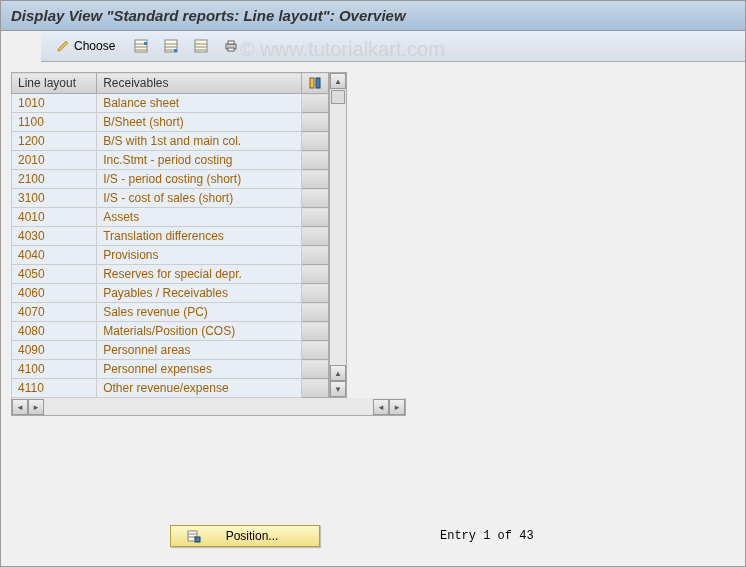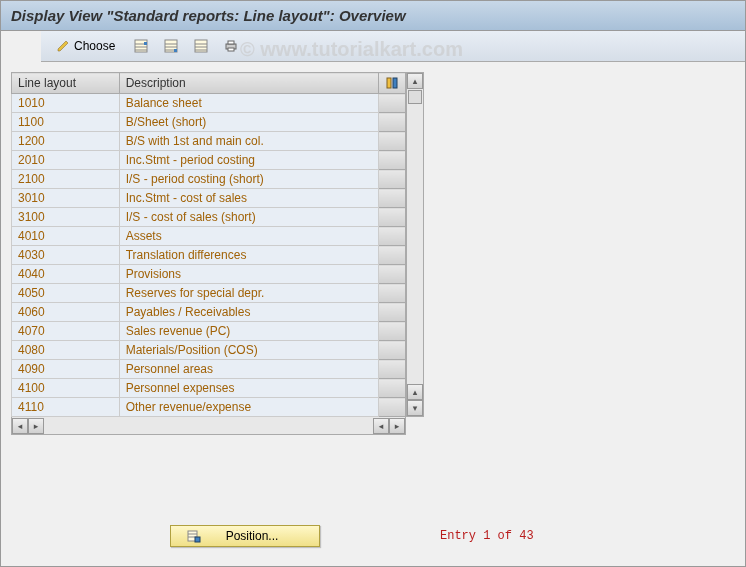--- a/index.html
+++ b/index.html
@@ -48,34 +48,34 @@
       cursor: pointer;
       border: 1px solid transparent;
       border-radius: 2px;
     }
     .watermark {
       position: absolute;
       top: 38px;
       left: 240px;
       color: rgba(200,200,200,0.6);
       font-size: 20px;
-      font-weight: bold;
+      font-weight: normal;
       pointer-events: none;
     }
     .content {
       padding: 10px;
       position: relative;
     }
     .table-wrapper {
       display: flex;
       width: 415px;
     }
     .data-table {
       border-collapse: collapse;
-      width: 395px;
+      width: 318px;
       border: 1px solid #999;
       background: #fff;
     }
     .data-table th {
       background: linear-gradient(to bottom, #e8e8e8, #d0d0d0);
       border: 1px solid #aaa;
       padding: 3px 6px;
       text-align: left;
       font-weight: normal;
       color: #333;
@@ -153,21 +153,21 @@
       display: inline-flex;
       align-items: center;
       gap: 0;
       min-width: 150px;
       box-shadow: 1px 1px 1px rgba(0,0,0,0.2);
     }
     .entry-label {
       margin-left: 120px;
       font-family: "Courier New", monospace;
       font-size: 12px;
-      color: #b91c1c;
+      color: #000000;
     }
     svg { display: block; }
   </style>
 </head>
 <body>
 
 <div class="header">Display View "Standard reports: Line layout": Overview</div>
 
 <div class="toolbar">
   <span class="choose-btn">
@@ -208,21 +208,21 @@
 </div>
 
 <div class="watermark">© www.tutorialkart.com</div>
 
 <div class="content">
   <div class="table-wrapper">
     <table class="data-table">
       <thead>
         <tr>
           <th class="col-layout">Line layout</th>
-          <th class="col-desc">Description</th>
+          <th class="col-desc">Receivables</th>
           <th class="col-tool">
             <svg width="14" height="14" viewBox="0 0 14 14">
                 <rect x="2" y="2" width="4" height="10" fill="#f0c040" stroke="#806020"></rect>
                 <rect x="8" y="2" width="4" height="10" fill="#4080c0" stroke="#204060"></rect>
               </svg>
           </th>
         </tr>
       </thead>
       <tbody id="table-body">
           <tr>
@@ -241,25 +241,20 @@
             <td class="btn-col"></td>
           </tr>
           <tr>
             <td>2010</td>
             <td>Inc.Stmt - period costing</td>
             <td class="btn-col"></td>
           </tr>
           <tr>
             <td>2100</td>
             <td>I/S - period costing (short)</td>
-            <td class="btn-col"></td>
-          </tr>
-          <tr>
-            <td>3010</td>
-            <td>Inc.Stmt - cost of sales</td>
             <td class="btn-col"></td>
           </tr>
           <tr>
             <td>3100</td>
             <td>I/S - cost of sales (short)</td>
             <td class="btn-col"></td>
           </tr>
           <tr>
             <td>4010</td>
             <td>Assets</td>

